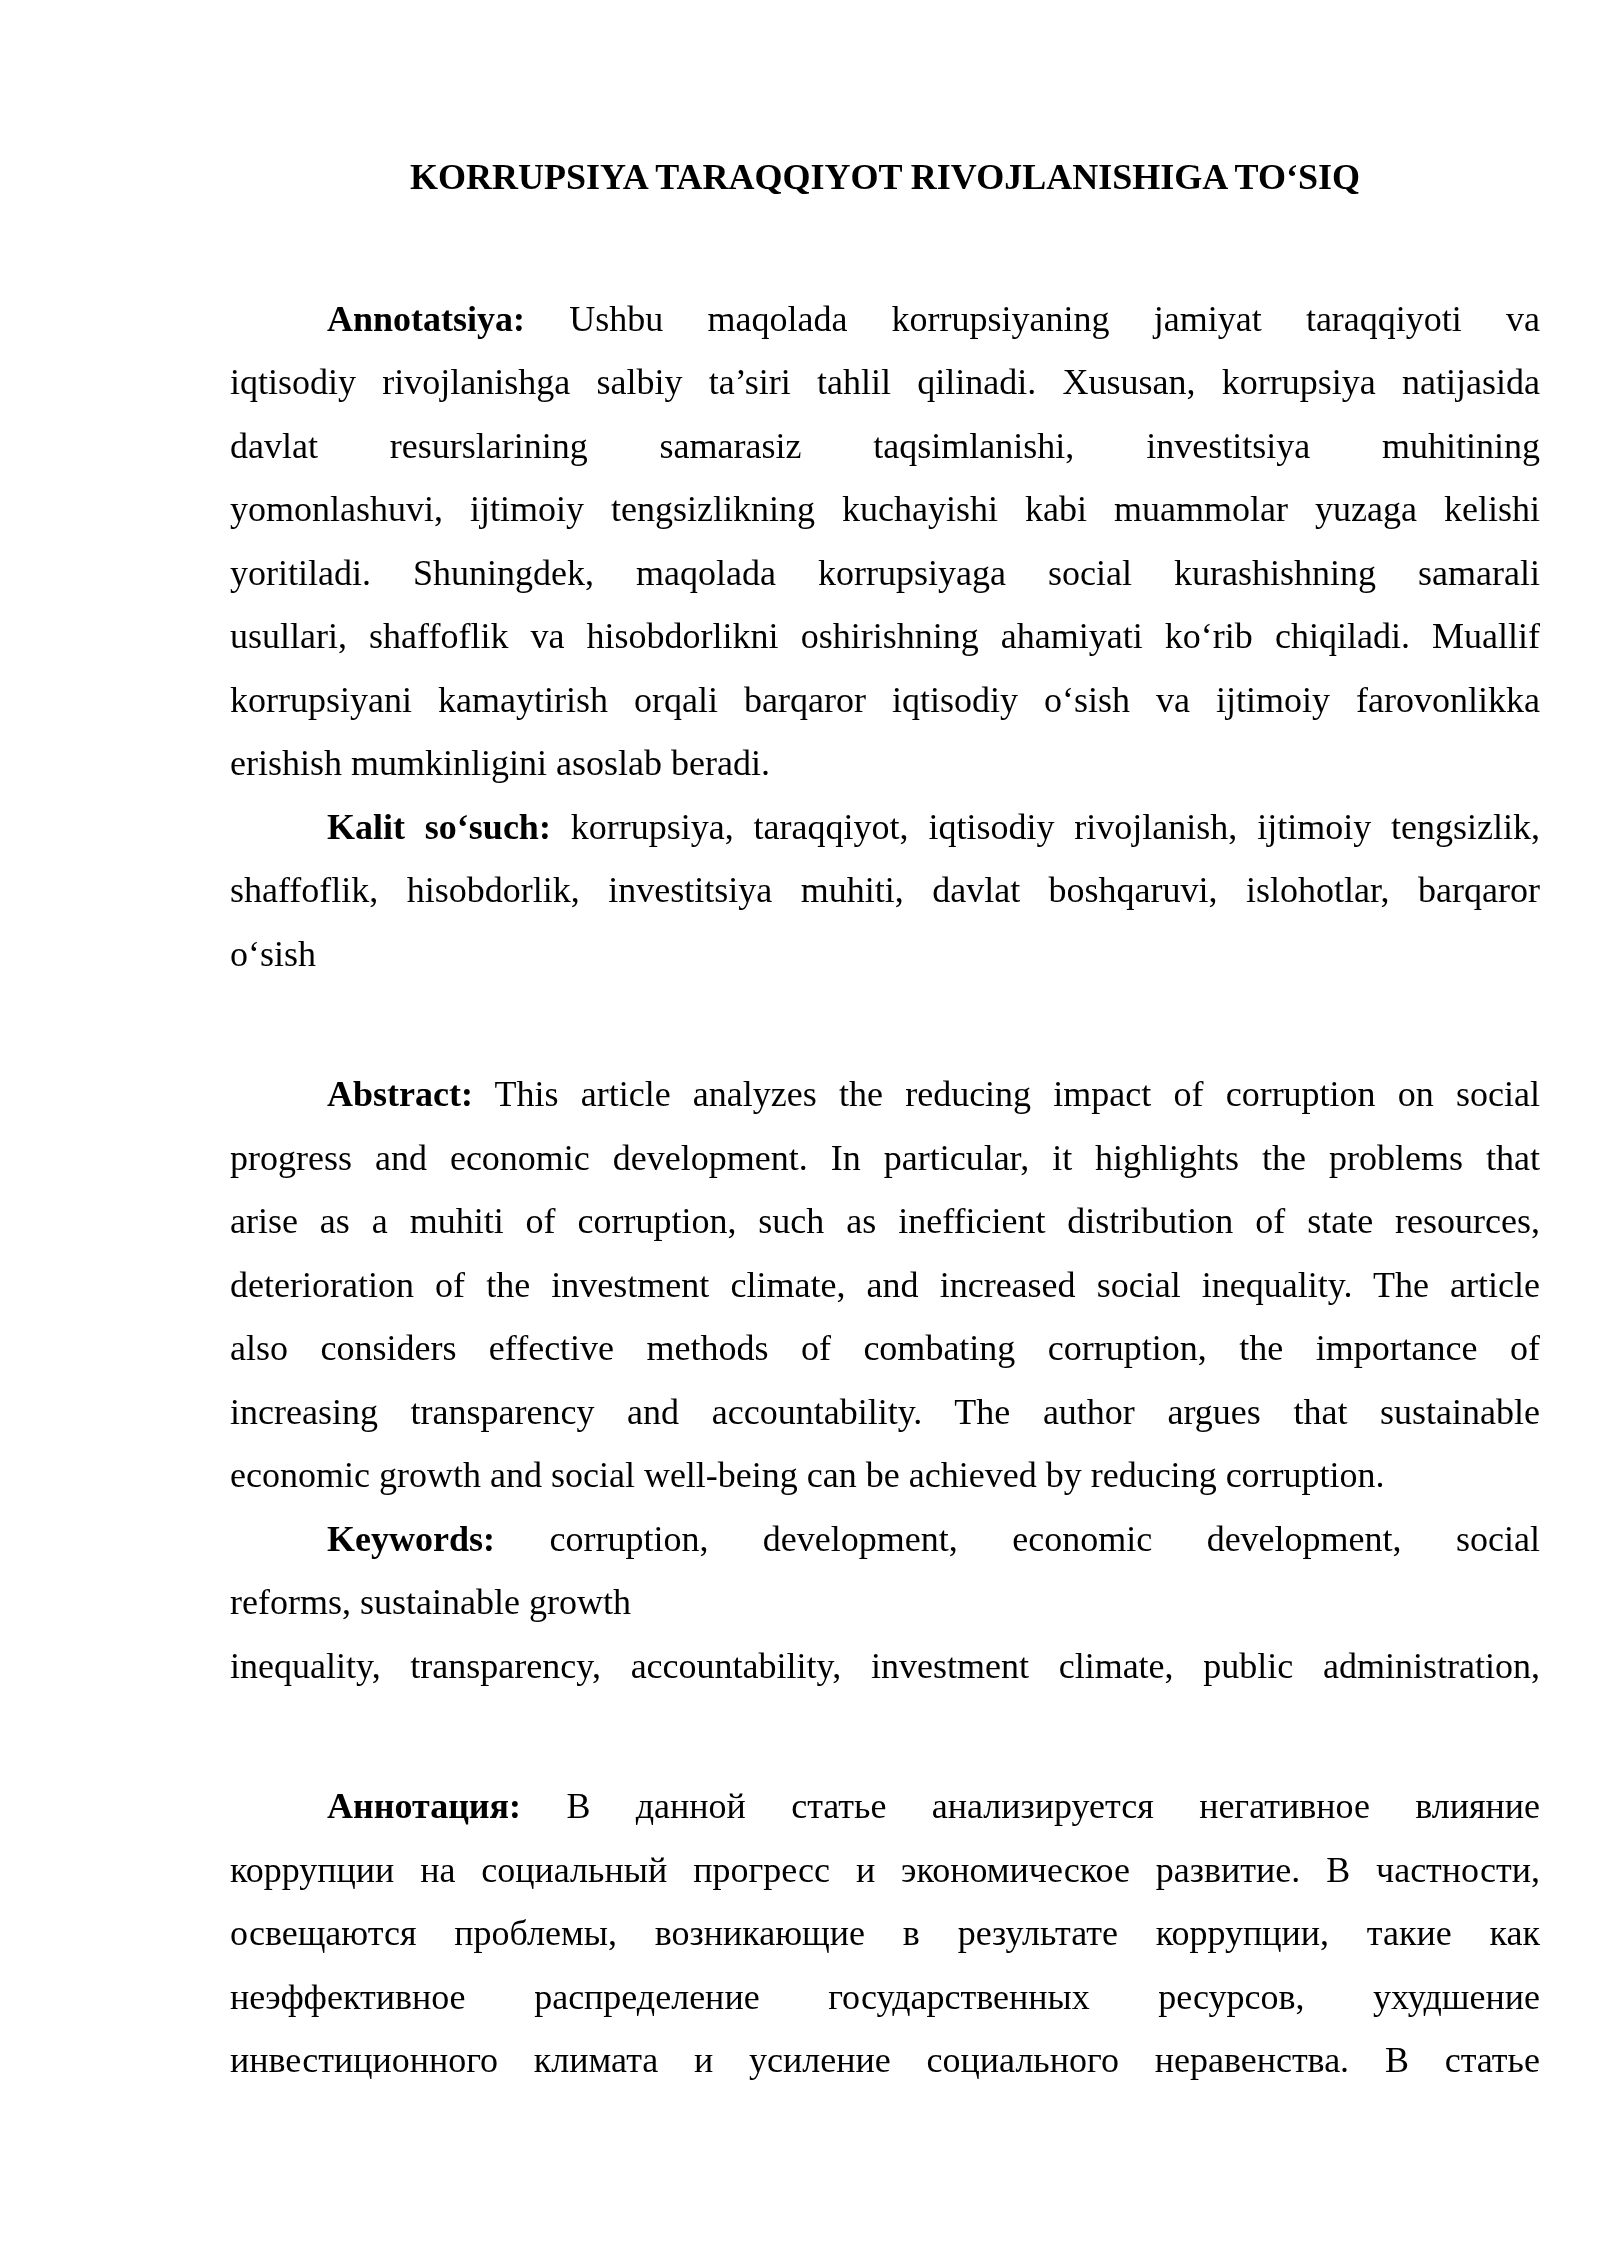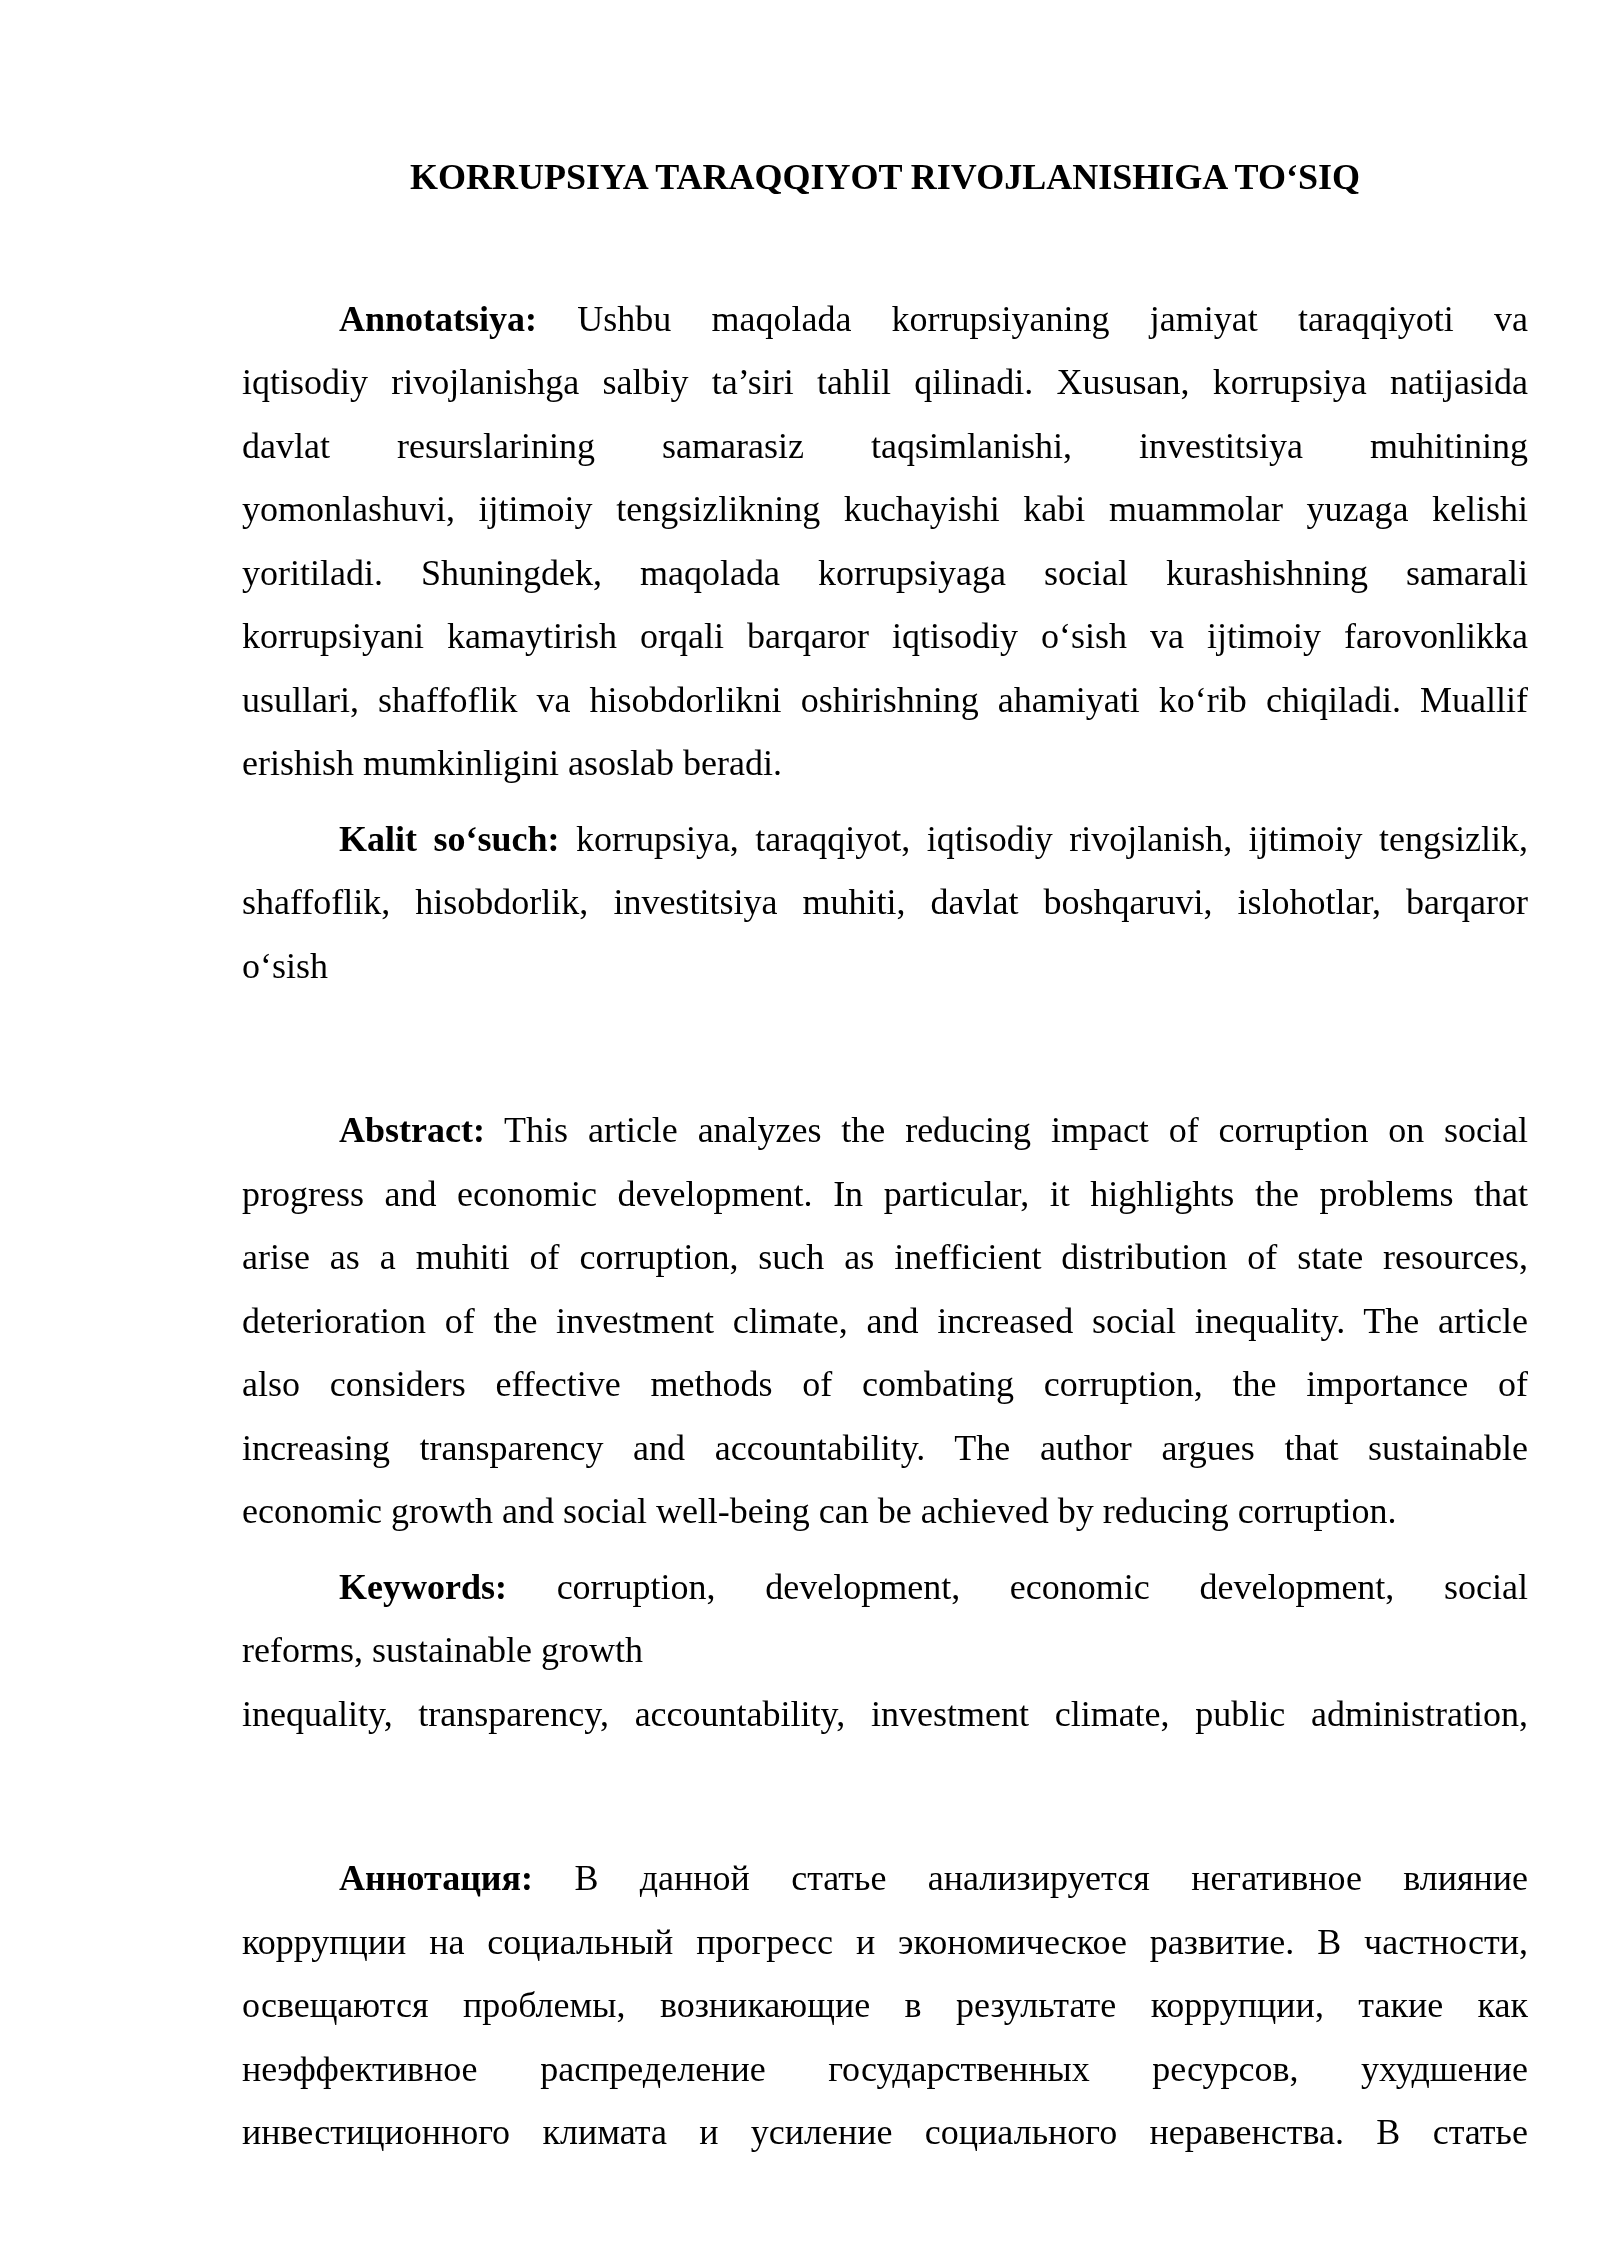--- a/index.html
+++ b/index.html
@@ -19,21 +19,21 @@
     font-size: 36px;
     line-height: 63.5px;
     overflow: hidden;
   }
   .title {
     font-weight: bold;
     text-align: center;
     margin: 0 0 78px 0;
     white-space: nowrap;
   }
-  .para { margin: 12px; }
+  .para { margin: 0; }
   .line {
     text-align: justify;
     text-align-last: justify;
   }
   .line.first { text-indent: 97px; }
   .line.last { text-align-last: left; }
   .label { font-weight: bold; }
   .gap { height: 77px; }
 </style>
 </head>
@@ -42,22 +42,22 @@
 <div class="page">
 
   <div class="title">KORRUPSIYA TARAQQIYOT RIVOJLANISHIGA TO‘SIQ</div>
 
   <div class="para">
     <div class="line first"><span class="label">Annotatsiya:</span> <span>Ushbu maqolada korrupsiyaning jamiyat taraqqiyoti va</span></div>
     <div class="line">iqtisodiy rivojlanishga salbiy ta’siri tahlil qilinadi. Xususan, korrupsiya natijasida</div>
     <div class="line">davlat resurslarining samarasiz taqsimlanishi, investitsiya muhitining</div>
     <div class="line">yomonlashuvi, ijtimoiy tengsizlikning kuchayishi kabi muammolar yuzaga kelishi</div>
     <div class="line">yoritiladi. Shuningdek, maqolada korrupsiyaga social kurashishning samarali</div>
+    <div class="line">usullari, shaffoflik va hisobdorlikni oshirishning ahamiyati ko‘rib chiqiladi. Muallif</div>
     <div class="line">korrupsiyani kamaytirish orqali barqaror iqtisodiy o‘sish va ijtimoiy farovonlikka</div>
-    <div class="line">usullari, shaffoflik va hisobdorlikni oshirishning ahamiyati ko‘rib chiqiladi. Muallif</div>
     <div class="line last">erishish mumkinligini asoslab beradi.</div>
   </div>
 
   <div class="para">
     <div class="line first"><span class="label">Kalit so‘such:</span> <span>korrupsiya, taraqqiyot, iqtisodiy rivojlanish, ijtimoiy tengsizlik,</span></div>
     <div class="line">shaffoflik, hisobdorlik, investitsiya muhiti, davlat boshqaruvi, islohotlar, barqaror</div>
     <div class="line last">o‘sish</div>
   </div>
 
   <div class="gap"></div>

